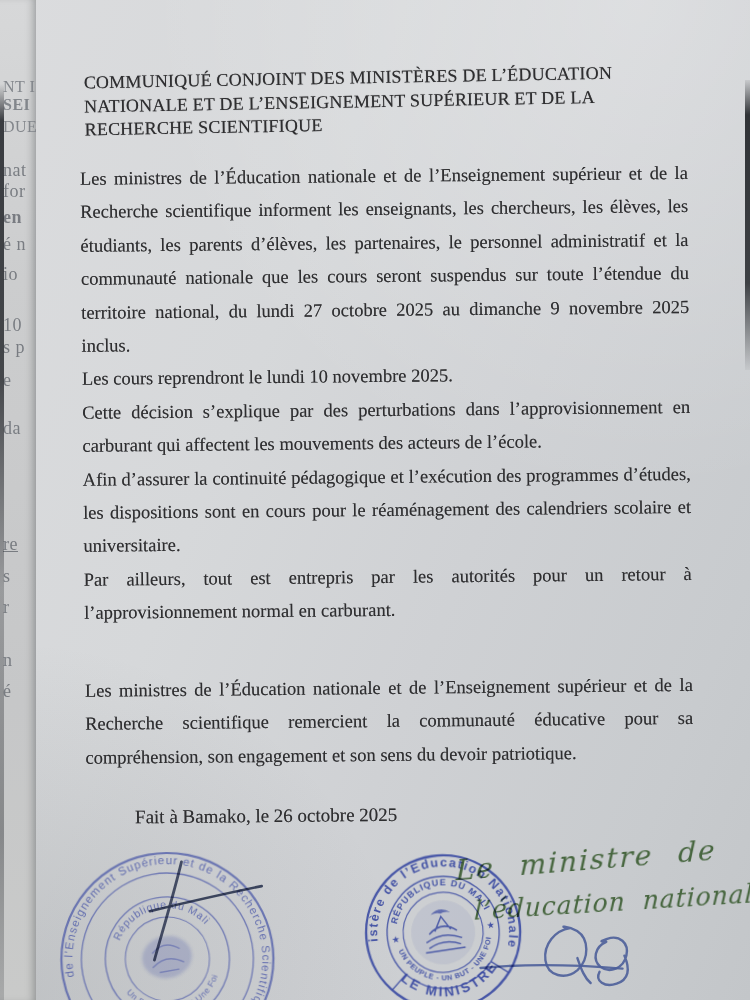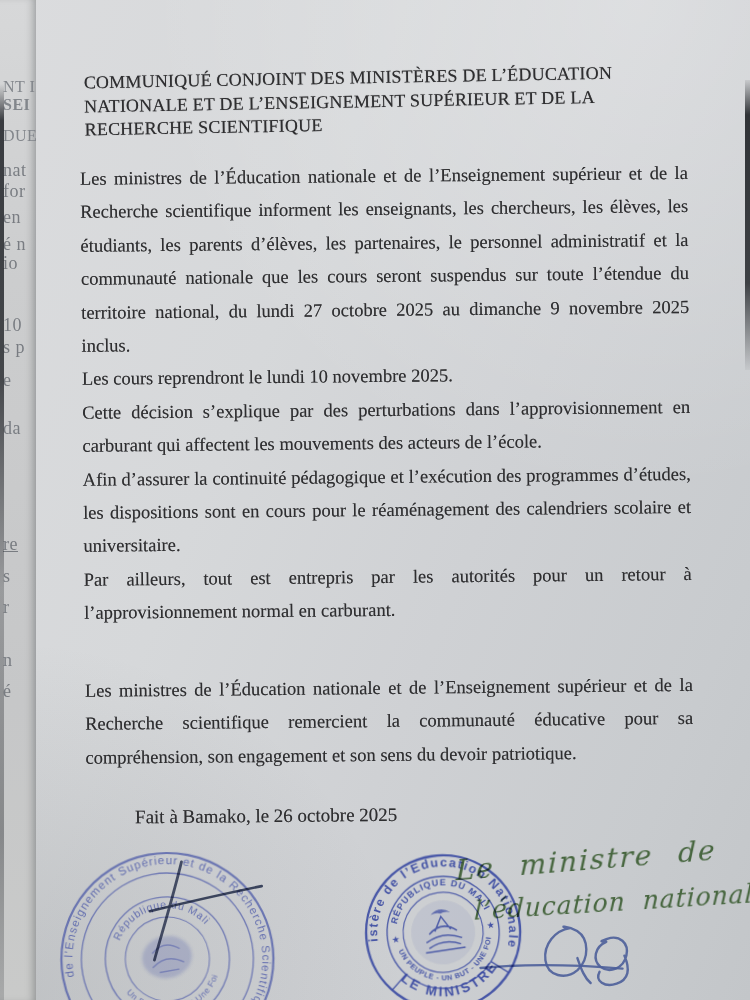--- a/index.html
+++ b/index.html
@@ -65,26 +65,26 @@
          transform:rotate(-3deg) skewX(-6deg); }
 </style>
 </head>
 <body>
 
 <div class="photo">
 
   <div class="under-strip" id="fragments">
       <div class="fragment big" style="top: 78px;">NT I</div>
       <div class="fragment big" style="top: 96px; font-weight: bold;">SEI</div>
-      <div class="fragment big" style="top: 127px;">DUE</div>
+      <div class="fragment big" style="top: 118px;">DUE</div>
       <div class="fragment" style="top: 160px;">nat</div>
       <div class="fragment" style="top: 181px;">for</div>
-      <div class="fragment" style="top: 207px;">en</div>
+      <div class="fragment" style="top: 207px; font-weight: bold;">en</div>
       <div class="fragment" style="top: 234px; text-align: right;">é n</div>
-      <div class="fragment" style="top: 253px; text-align: right;">io</div>
+      <div class="fragment" style="top: 264px; text-align: right;">io</div>
       <div class="fragment" style="top: 315px;">10</div>
       <div class="fragment" style="top: 337px;">s p</div>
       <div class="fragment" style="top: 370px;">e</div>
       <div class="fragment" style="top: 418px;">da</div>
       <div class="fragment" style="top: 534px; text-decoration: underline;">re</div>
       <div class="fragment" style="top: 566px;">s</div>
       <div class="fragment" style="top: 597px;">r</div>
       <div class="fragment" style="top: 650px;">n</div>
       <div class="fragment" style="top: 681px;">é</div>
     </div>

